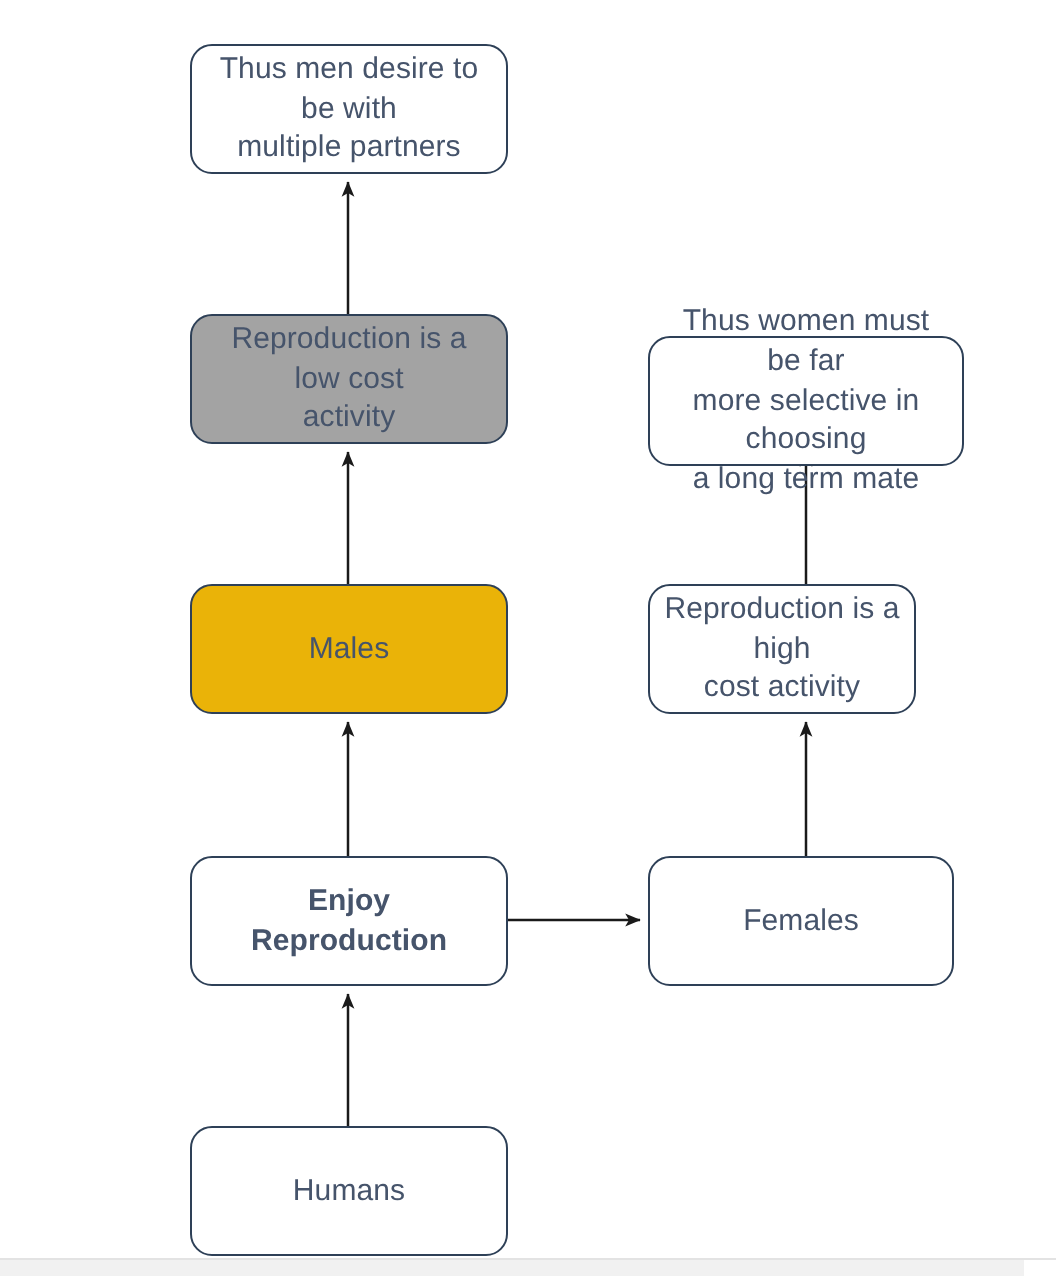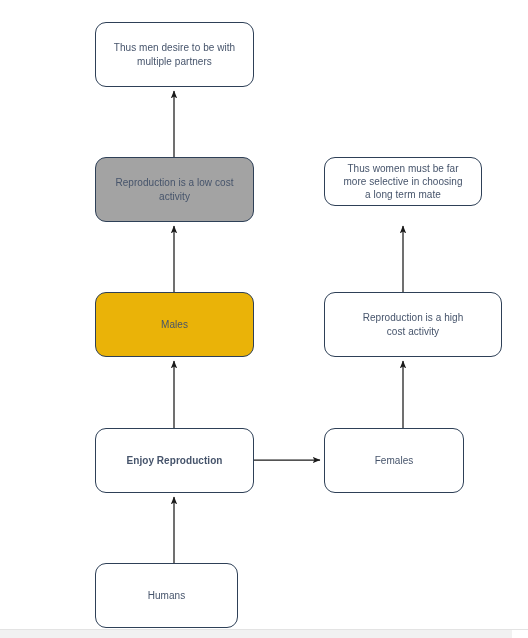--- a/index.html
+++ b/index.html
@@ -40,21 +40,21 @@
     border-radius: 11px;
     background: #ffffff;
     display: flex;
     align-items: center;
     justify-content: center;
     text-align: center;
   }
 
   .node-label {
     color: #46546b;
-    font-size: 10px;
+    font-size: 15px;
     line-height: 1.32;
     padding: 0 7px;
     white-space: pre-line;
     letter-spacing: 0.05px;
   }
 
   
   #bottom-strip {
     position: absolute;
     left: 0;
@@ -89,45 +89,45 @@
         <line x1="174" y1="428" x2="174" y2="361" stroke="#1a1a1a" marker-end="url(#arrowhead)"></line>
         <line x1="174" y1="292" x2="174" y2="226" stroke="#1a1a1a" marker-end="url(#arrowhead)"></line>
         <line x1="174" y1="157" x2="174" y2="91" stroke="#1a1a1a" marker-end="url(#arrowhead)"></line>
         <line x1="254" y1="460" x2="320" y2="460" stroke="#1a1a1a" marker-end="url(#arrowhead)"></line>
         <line x1="403" y1="428" x2="403" y2="361" stroke="#1a1a1a" marker-end="url(#arrowhead)"></line>
         <line x1="403" y1="292" x2="403" y2="226" stroke="#1a1a1a" marker-end="url(#arrowhead)"></line>
       </g>
   </svg>
 
   <div id="nodes-group">
-      <div class="node" style="left: 95px; top: 563px; width: 143px; height: 65px; border-color: rgb(46, 64, 87); background: rgb(255, 255, 255);">
+      <div class="node" style="left: 95px; top: 563px; width: 159px; height: 65px; border-color: rgb(46, 64, 87); background: rgb(255, 255, 255);">
         <span class="node-label" style="color: rgb(70, 84, 107);">Humans</span>
       </div>
       <div class="node" style="left: 95px; top: 428px; width: 159px; height: 65px; border-color: rgb(46, 64, 87); background: rgb(255, 255, 255); font-weight: bold;">
         <span class="node-label" style="color: rgb(70, 84, 107);">Enjoy Reproduction</span>
       </div>
       <div class="node" style="left: 95px; top: 292px; width: 159px; height: 65px; border-color: rgb(46, 64, 87); background: #eab308;">
         <span class="node-label" style="color: rgb(70, 84, 107);">Males</span>
       </div>
       <div class="node" style="left: 95px; top: 157px; width: 159px; height: 65px; border-color: rgb(46, 64, 87); background: #a3a3a3;">
         <span class="node-label" style="color: rgb(70, 84, 107);">Reproduction is a low cost
 activity</span>
       </div>
       <div class="node" style="left: 95px; top: 22px; width: 159px; height: 65px; border-color: rgb(46, 64, 87); background: rgb(255, 255, 255);">
         <span class="node-label" style="color: rgb(70, 84, 107);">Thus men desire to be with
 multiple partners</span>
       </div>
-      <div class="node" style="left: 324px; top: 428px; width: 140px; height: 65px; border-color: rgb(46, 64, 87); background: rgb(255, 255, 255);">
+      <div class="node" style="left: 324px; top: 428px; width: 153px; height: 65px; border-color: rgb(46, 64, 87); background: rgb(255, 255, 255);">
         <span class="node-label" style="color: rgb(70, 84, 107);">Females</span>
       </div>
-      <div class="node" style="left: 324px; top: 292px; width: 178px; height: 65px; border-color: rgb(46, 64, 87); background: rgb(255, 255, 255);">
+      <div class="node" style="left: 324px; top: 292px; width: 134px; height: 65px; border-color: rgb(46, 64, 87); background: rgb(255, 255, 255);">
         <span class="node-label" style="color: rgb(70, 84, 107);">Reproduction is a high
 cost activity</span>
       </div>
-      <div class="node" style="left: 324px; top: 157px; width: 158px; height: 49px; border-color: rgb(46, 64, 87); background: rgb(255, 255, 255);">
+      <div class="node" style="left: 324px; top: 168px; width: 158px; height: 65px; border-color: rgb(46, 64, 87); background: rgb(255, 255, 255);">
         <span class="node-label" style="color: rgb(70, 84, 107);">Thus women must be far
 more selective in choosing
 a long term mate</span>
       </div>
     </div>
 
   <div id="bottom-strip"></div>
   <div id="bottom-strip-right"></div>
 </div>
 

